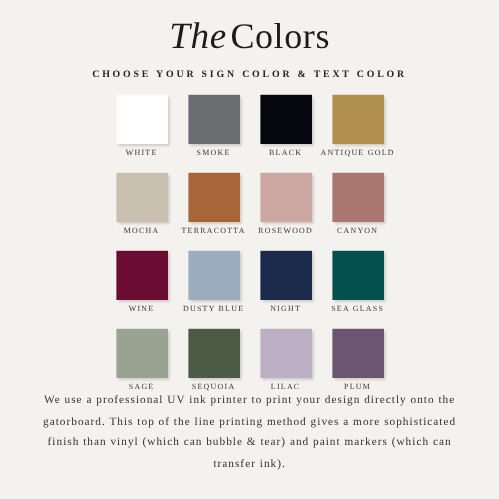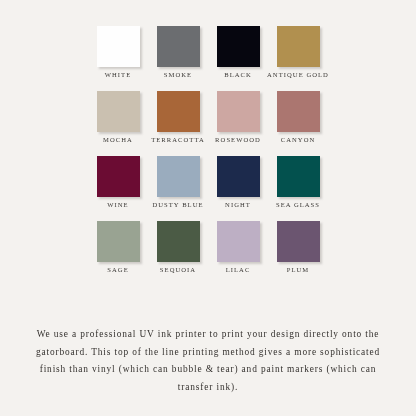--- a/index.html
+++ b/index.html
@@ -108,20 +108,22 @@
     letter-spacing: 0.85px;
     color: #35322f;
   }
 </style>
 </head>
 <body>
 
 <div class="page">
 
   <div class="header">
+    <div class="title"><span class="em">The</span><span class="rest">Colors</span></div>
+    <div class="subtitle">CHOOSE YOUR SIGN COLOR &amp; TEXT COLOR</div>
   </div>
 
   <div class="grid">
       <div class="cell">
         <div class="swatch" style="background: rgb(254, 254, 254);"></div>
         <div class="swatch-label">WHITE</div>
       </div>
       <div class="cell">
         <div class="swatch" style="background: rgb(107, 109, 112);"></div>
         <div class="swatch-label">SMOKE</div>

